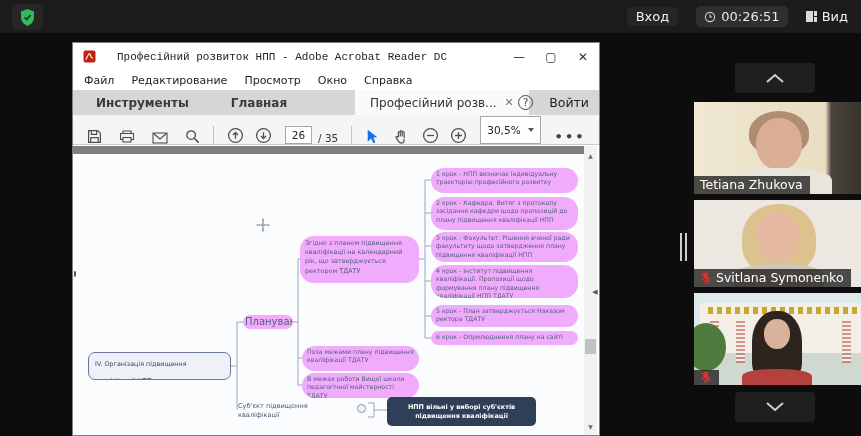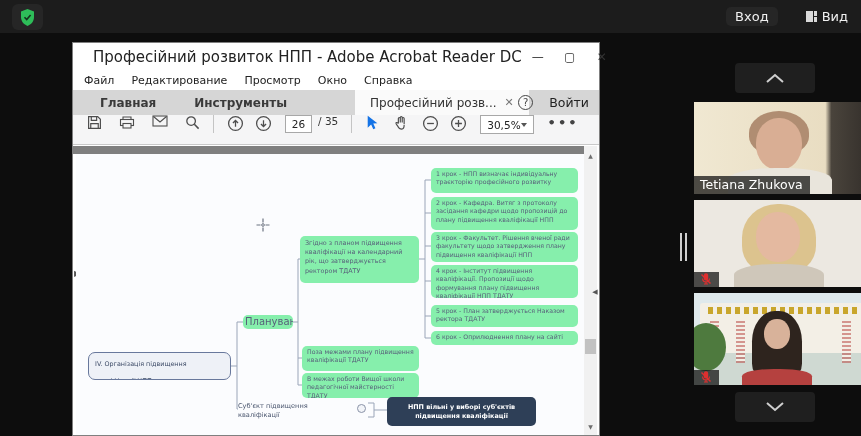--- a/index.html
+++ b/index.html
@@ -6,71 +6,71 @@
   *{box-sizing:border-box;}
   .screen{position:relative;width:861px;height:436px;background:#0d0d0d;overflow:hidden;
           font-family:"DejaVu Sans","Liberation Sans",sans-serif;}
 
   
   .topbar{position:absolute;left:0;top:0;width:861px;height:33px;background:#1c1c1c;}
   .shield-pill{position:absolute;left:12px;top:4px;width:31px;height:26px;background:#262626;border-radius:6px;
                display:flex;align-items:center;justify-content:center;}
   .speaker-pill{position:absolute;left:302px;top:2px;width:296px;height:29px;background:#3b3b3b;border-radius:6px;
                 color:#fff;font-size:13px;display:flex;align-items:center;justify-content:center;white-space:nowrap;overflow:hidden;}
-  .tb-right{position:absolute;right:13px;top:5px;height:23px;display:flex;align-items:center;gap:28px;}
+  .tb-right{position:absolute;right:13px;top:5px;height:23px;display:flex;align-items:center;gap:18px;}
   .login-btn{color:#f0f0f0;font-size:13px;background:#262626;border-radius:5px;padding:2px 9px;}
   .timer-pill{display:flex;align-items:center;gap:5px;background:#2f2f2f;border-radius:5px;padding:3px 8px;
               color:#e8e8e8;font-size:13px;}
   .view-btn{display:flex;align-items:center;gap:5px;color:#f0f0f0;font-size:13px;}
   .grid-icon{display:inline-flex;gap:1px;}
   .grid-icon .g1{width:7px;height:11px;background:#d9d9d9;}
   .grid-icon .gcol{display:flex;flex-direction:column;gap:1px;}
   .grid-icon .g2{width:3px;height:5px;background:#d9d9d9;}
 
   
   .acrobat{position:absolute;left:72px;top:42px;width:528px;height:394px;background:#fff;border:1px solid #7f7f7f;}
   .titlebar{height:27px;display:flex;align-items:center;padding-left:10px;background:#fff;}
-  .title-text{font-size:15px;color:#222;margin-left:10px;white-space:nowrap;}
+  .title-text{font-size:11px;color:#222;margin-left:21px;white-space:nowrap;font-family:Liberation Mono, monospace;}
   .win-controls{margin-left:auto;display:flex;height:100%;}
   .win-btn{width:32px;height:100%;display:flex;align-items:center;justify-content:center;font-size:12px;color:#333;}
   .menubar{height:20px;display:flex;align-items:center;gap:17px;padding-left:11px;font-size:11px;color:#222;background:#fff;}
   .menubar span{white-space:nowrap;}
   .tabbar{height:25px;background:#d6d6d6;display:flex;align-items:stretch;font-size:12px;color:#333;position:relative;}
   .tab{display:flex;align-items:center;padding:0 15px;font-weight:bold;color:#3a3a3a;}
   .tab.plain{font-weight:bold;}
   .tab.active{background:#fafafa;font-weight:normal;color:#333;margin-left:53px;gap:8px;}
   .tab-close{color:#777;font-size:11px;}
   .tabbar-right{position:absolute;right:10px;top:0;height:100%;display:flex;align-items:center;gap:16px;}
   .help-circle{width:15px;height:15px;border:1px solid #444;border-radius:50%;display:flex;align-items:center;justify-content:center;
                font-size:10px;color:#444;}
   .signin{font-size:12.5px;color:#222;}
-  .toolbar{height:30px;background:#f5f5f6;border-bottom:1px solid #c9c9c9;display:flex;align-items:flex-start;color:#4d4d4d;}
+  .toolbar{height:30px;background:#f5f5f6;border-bottom:1px solid #c9c9c9;display:flex;align-items:flex-end;color:#4d4d4d;}
   .ticon{display:inline-flex;align-items:center;justify-content:center;}
   .tdiv{width:1px;height:18px;background:#c4c4c4;margin-left:13px;}
   .pagebox{width:27px;height:18px;border:1px solid #a8a8a8;background:#fff;font-size:10.5px;color:#222;
            text-align:center;margin-left:13px;padding:0;font-family:inherit;}
   .pagetotal{font-size:10.5px;color:#333;margin-left:6px;white-space:nowrap;}
   .zoombox{height:19px;border:1px solid #a8a8a8;background:#fff;font-size:10.5px;color:#222;display:flex;
-           align-items:center;padding:4px 6px;margin-left:13px;}
+           align-items:center;gap:7px;padding:13px 6px;margin-left:13px;}
   .caret{width:0;height:0;border-left:3.5px solid transparent;border-right:3.5px solid transparent;border-top:4px solid #555;}
   .moredots{font-size:13px;letter-spacing:2px;color:#444;margin-left:14px;font-weight:bold;}
 
   
   .docarea{position:absolute;left:0;top:103px;right:0;bottom:0;background:#fff;overflow:hidden;}
   .topstrip{position:absolute;left:0;top:0;width:511px;height:8px;background:#7f7f7f;}
   .page{position:absolute;left:3px;top:8px;width:508px;bottom:0;background:#fbfcfe;}
   .scrollbar{position:absolute;left:511px;top:0;width:13px;bottom:0;background:#f1f1f1;}
   .sb-arrow{position:absolute;left:0;width:13px;height:12px;display:flex;align-items:center;justify-content:center;color:#6e6e6e;font-size:6px;}
   .sb-thumb{position:absolute;left:1px;top:193px;width:11px;height:15px;background:#c2c2c2;}
   .pane-expander{position:absolute;right:0px;top:138px;width:8px;height:16px;display:flex;align-items:center;justify-content:center;color:#555;font-size:7px;}
   .nav-expander{position:absolute;left:1px;top:123px;color:#555;font-size:8px;}
   .crosshair{position:absolute;left:183px;top:71px;}
 
   
-  .mnode{position:absolute;background:#86efac;border-radius:5px;color:#57607a;overflow:hidden;
+  .mnode{position:absolute;background:#f0abfc;border-radius:14px;color:#57607a;overflow:hidden;
          font-size:6.2px;line-height:8.4px;padding:2px 5px;}
   .root-box{left:12px;top:198px;width:143px;height:28px;background:#eef1f7;border:1px solid #68789c;
             border-radius:7px;color:#3c4a66;font-size:6.4px;line-height:17px;padding:3px 6px;}
   .planning-box{left:167px;top:161px;width:50px;height:14px;font-size:10px;line-height:9px;text-align:center;padding:2px;}
   .plan-box{left:224px;top:82px;width:119px;height:47px;font-size:6.4px;line-height:9.2px;padding:3px 5px;}
   .outside-box{left:226px;top:192px;width:117px;height:25px;}
   .school-box{left:226px;top:219px;width:117px;height:25px;}
   .subject-label{position:absolute;left:162px;top:248px;width:112px;color:#4a566e;font-size:6.6px;line-height:9px;}
   .node-badge{position:absolute;left:281px;top:250px;width:9px;height:9px;border:1px solid #8a93a8;border-radius:50%;background:#f2f4f8;}
   .note-box{left:311px;top:243px;width:149px;height:29px;color:#fff;font-weight:bold;font-size:6.4px;
@@ -116,20 +116,27 @@
 
   <div class="topbar">
     <div class="shield-pill">
       <svg width="17" height="19" viewBox="0 0 17 19">
         <path d="M8.5 1 L15 3.5 V9 C15 13.5 12 16.5 8.5 18 C5 16.5 2 13.5 2 9 V3.5 Z" fill="#2ebd59"></path>
         <path d="M5.5 9.3 L7.7 11.5 L11.6 7" stroke="#14321d" stroke-width="1.6" fill="none"></path>
       </svg>
     </div>
     <div class="tb-right">
       <span class="login-btn">Вход</span>
+      <span class="timer-pill">
+        <svg width="12" height="12" viewBox="0 0 12 12">
+          <circle cx="6" cy="6" r="4.6" fill="none" stroke="#cfcfcf" stroke-width="1.1"></circle>
+          <path d="M6 3.6 V6 H8" stroke="#cfcfcf" stroke-width="1.1" fill="none"></path>
+        </svg>
+        <span>00:26:51</span>
+      </span>
       <span class="view-btn">
         <span class="grid-icon">
           <span class="g1"></span>
           <span class="gcol">
               <span class="g2"></span>
               <span class="g2"></span>
             </span>
         </span>
         <span>Вид</span>
       </span>
@@ -153,22 +160,22 @@
 
     <div class="menubar">
       <span>Файл</span>
       <span>Редактирование</span>
       <span>Просмотр</span>
       <span>Окно</span>
       <span>Справка</span>
     </div>
 
     <div class="tabbar">
+      <span class="tab plain" style="margin-left:8px">Инструменты</span>
       <span class="tab plain" style="margin-left:12px">Главная</span>
-      <span class="tab plain" style="margin-left:8px">Инструменты</span>
       <span class="tab active">
         <span>Професійний розв...</span>
         <span class="tab-close">✕</span>
       </span>
       <span class="tabbar-right">
         <span class="help-circle">?</span>
         <span class="signin">Войти</span>
       </span>
     </div>
 
@@ -319,20 +326,21 @@
     <div class="art t2-face"></div>
     <div class="art t2-body"></div>
     <div class="vname">
       <svg width="12" height="12" viewBox="0 0 12 12">
         <g fill="none" stroke="#e02f2f" stroke-width="1.2">
           <rect x="4.4" y="0.8" width="3.2" height="6" rx="1.6" fill="#e02f2f"></rect>
           <path d="M2.6 5.5 a3.4 3.4 0 0 0 6.8 0 M6 9 V11 M4 11 H8"></path>
           <path d="M1.5 1.5 L10.5 10.5" stroke-width="1.4"></path>
         </g>
       </svg>
+      <span>Svitlana Symonenko</span>
     </div>
   </div>
 
   <div class="vtile" style="top:293px;height:92px">
     <div class="art t3-bg"></div>
     <div class="art t3-arch"></div>
     <div class="art t3-frieze"></div>
     <div class="art t3-col" style="left:16px"></div>
     <div class="art t3-col" style="left:42px"></div>
     <div class="art t3-col" style="right:42px"></div>

